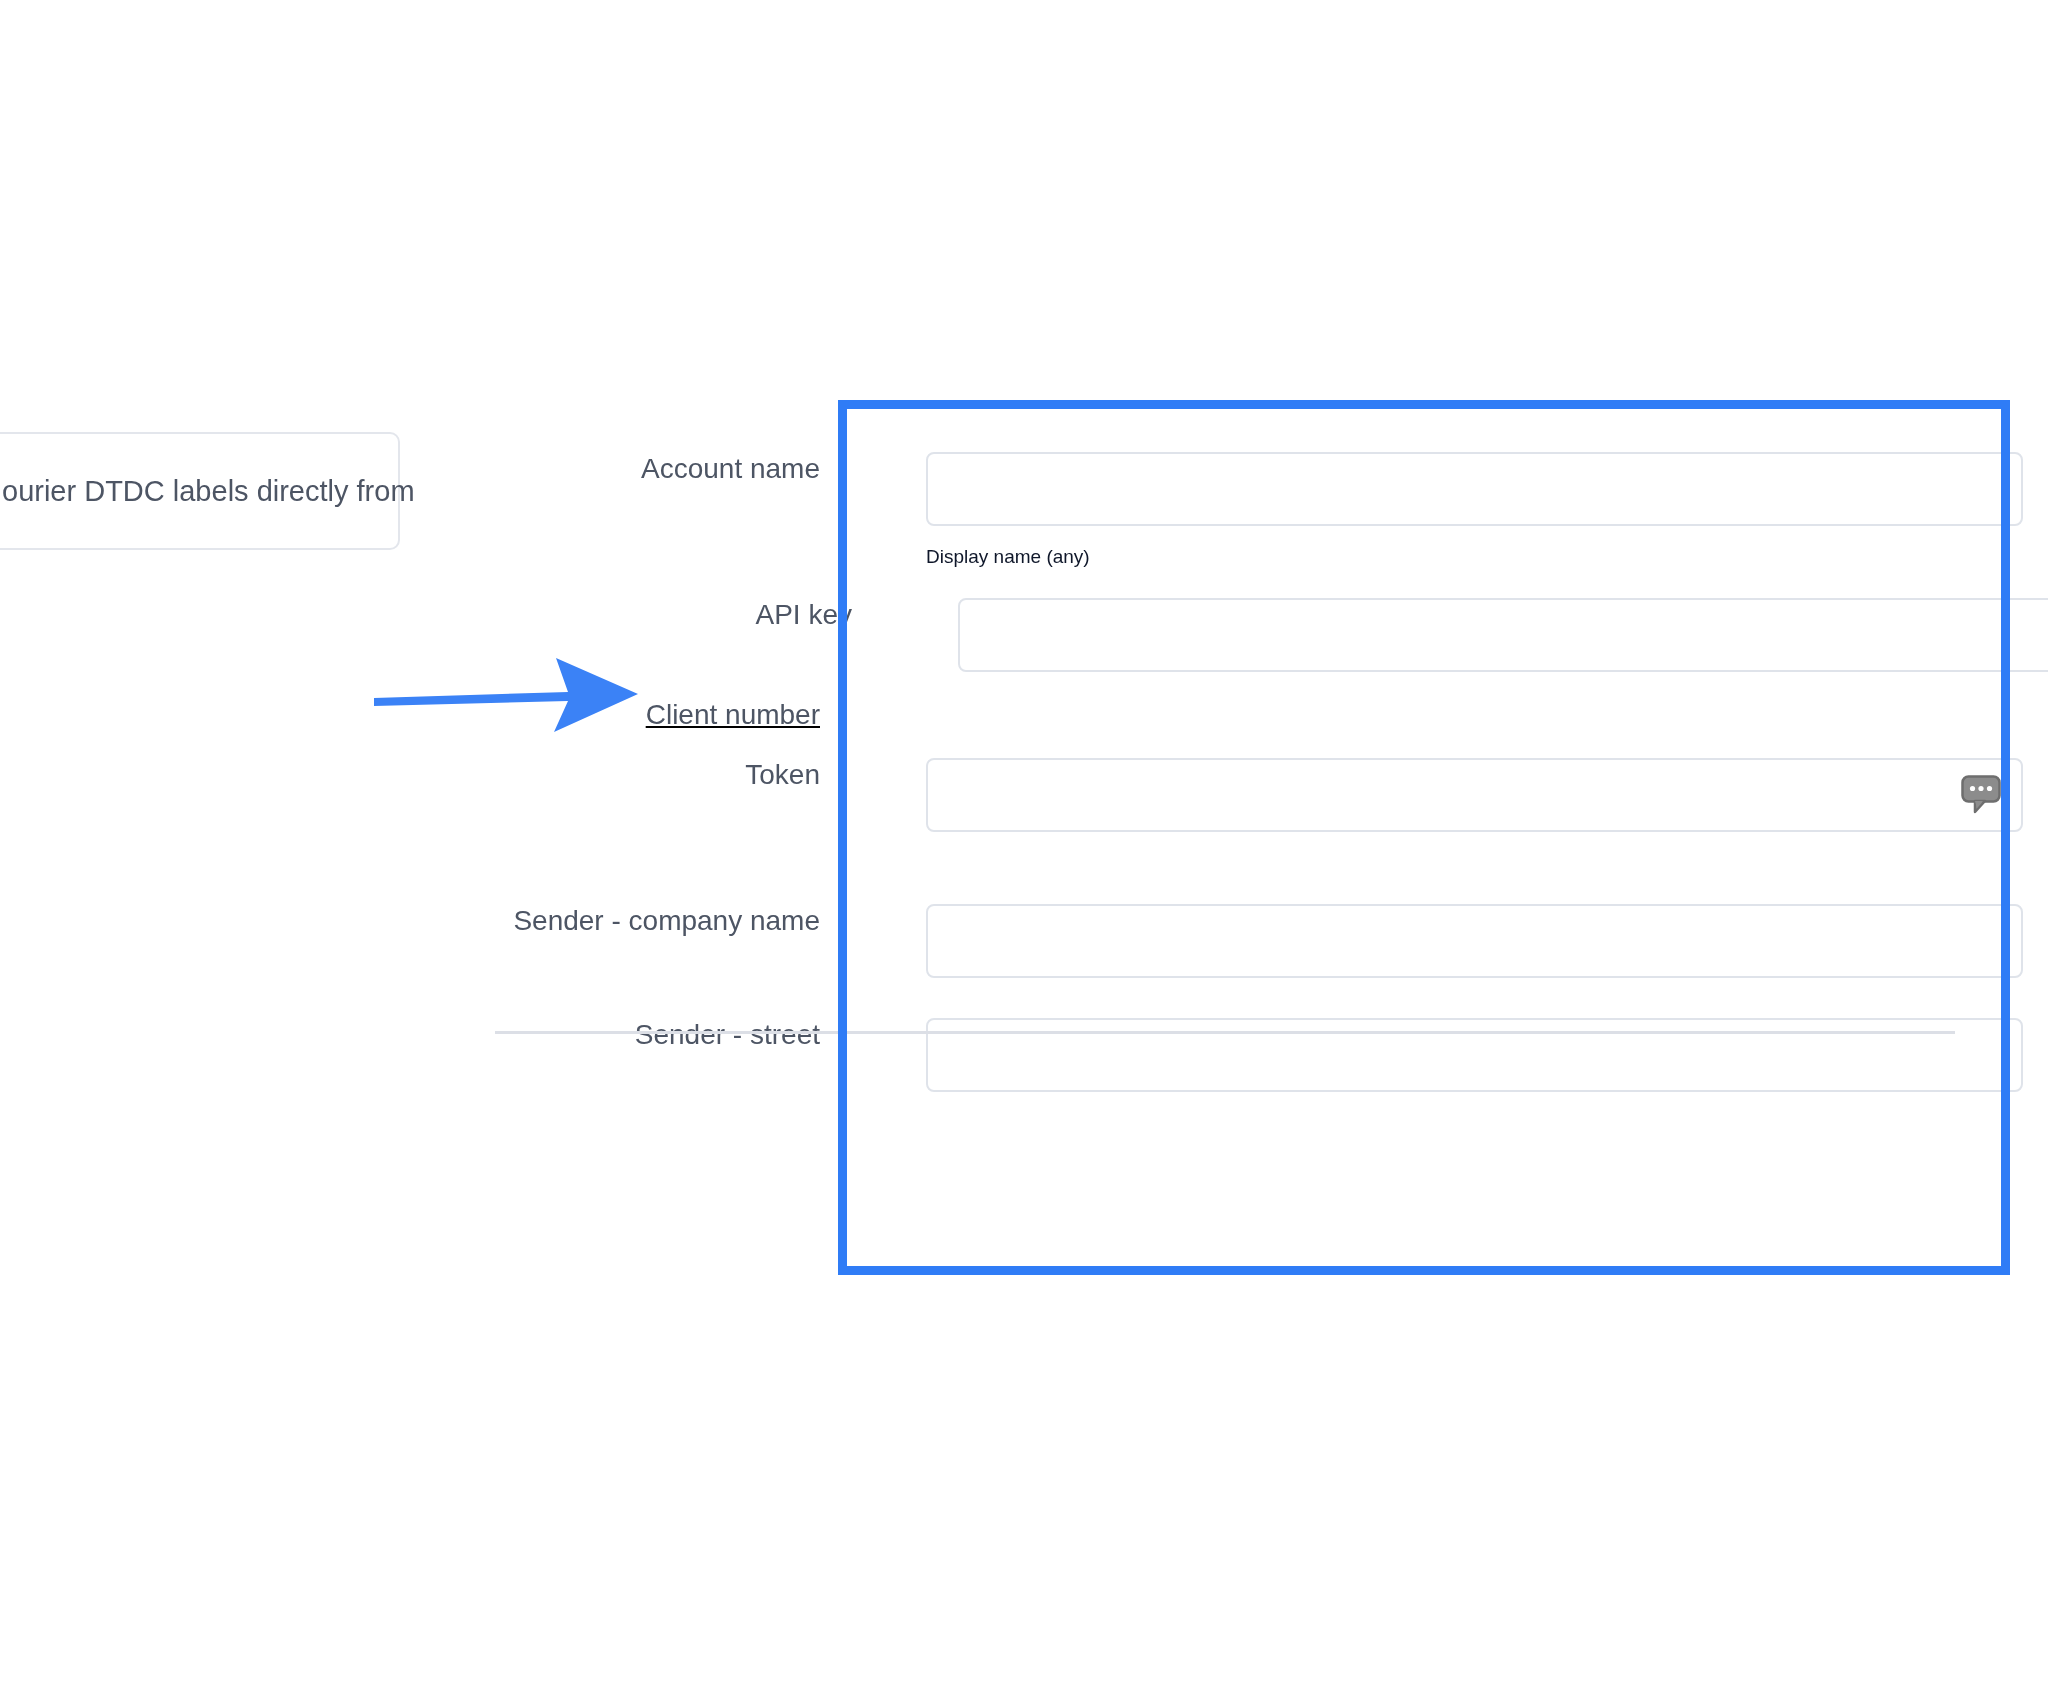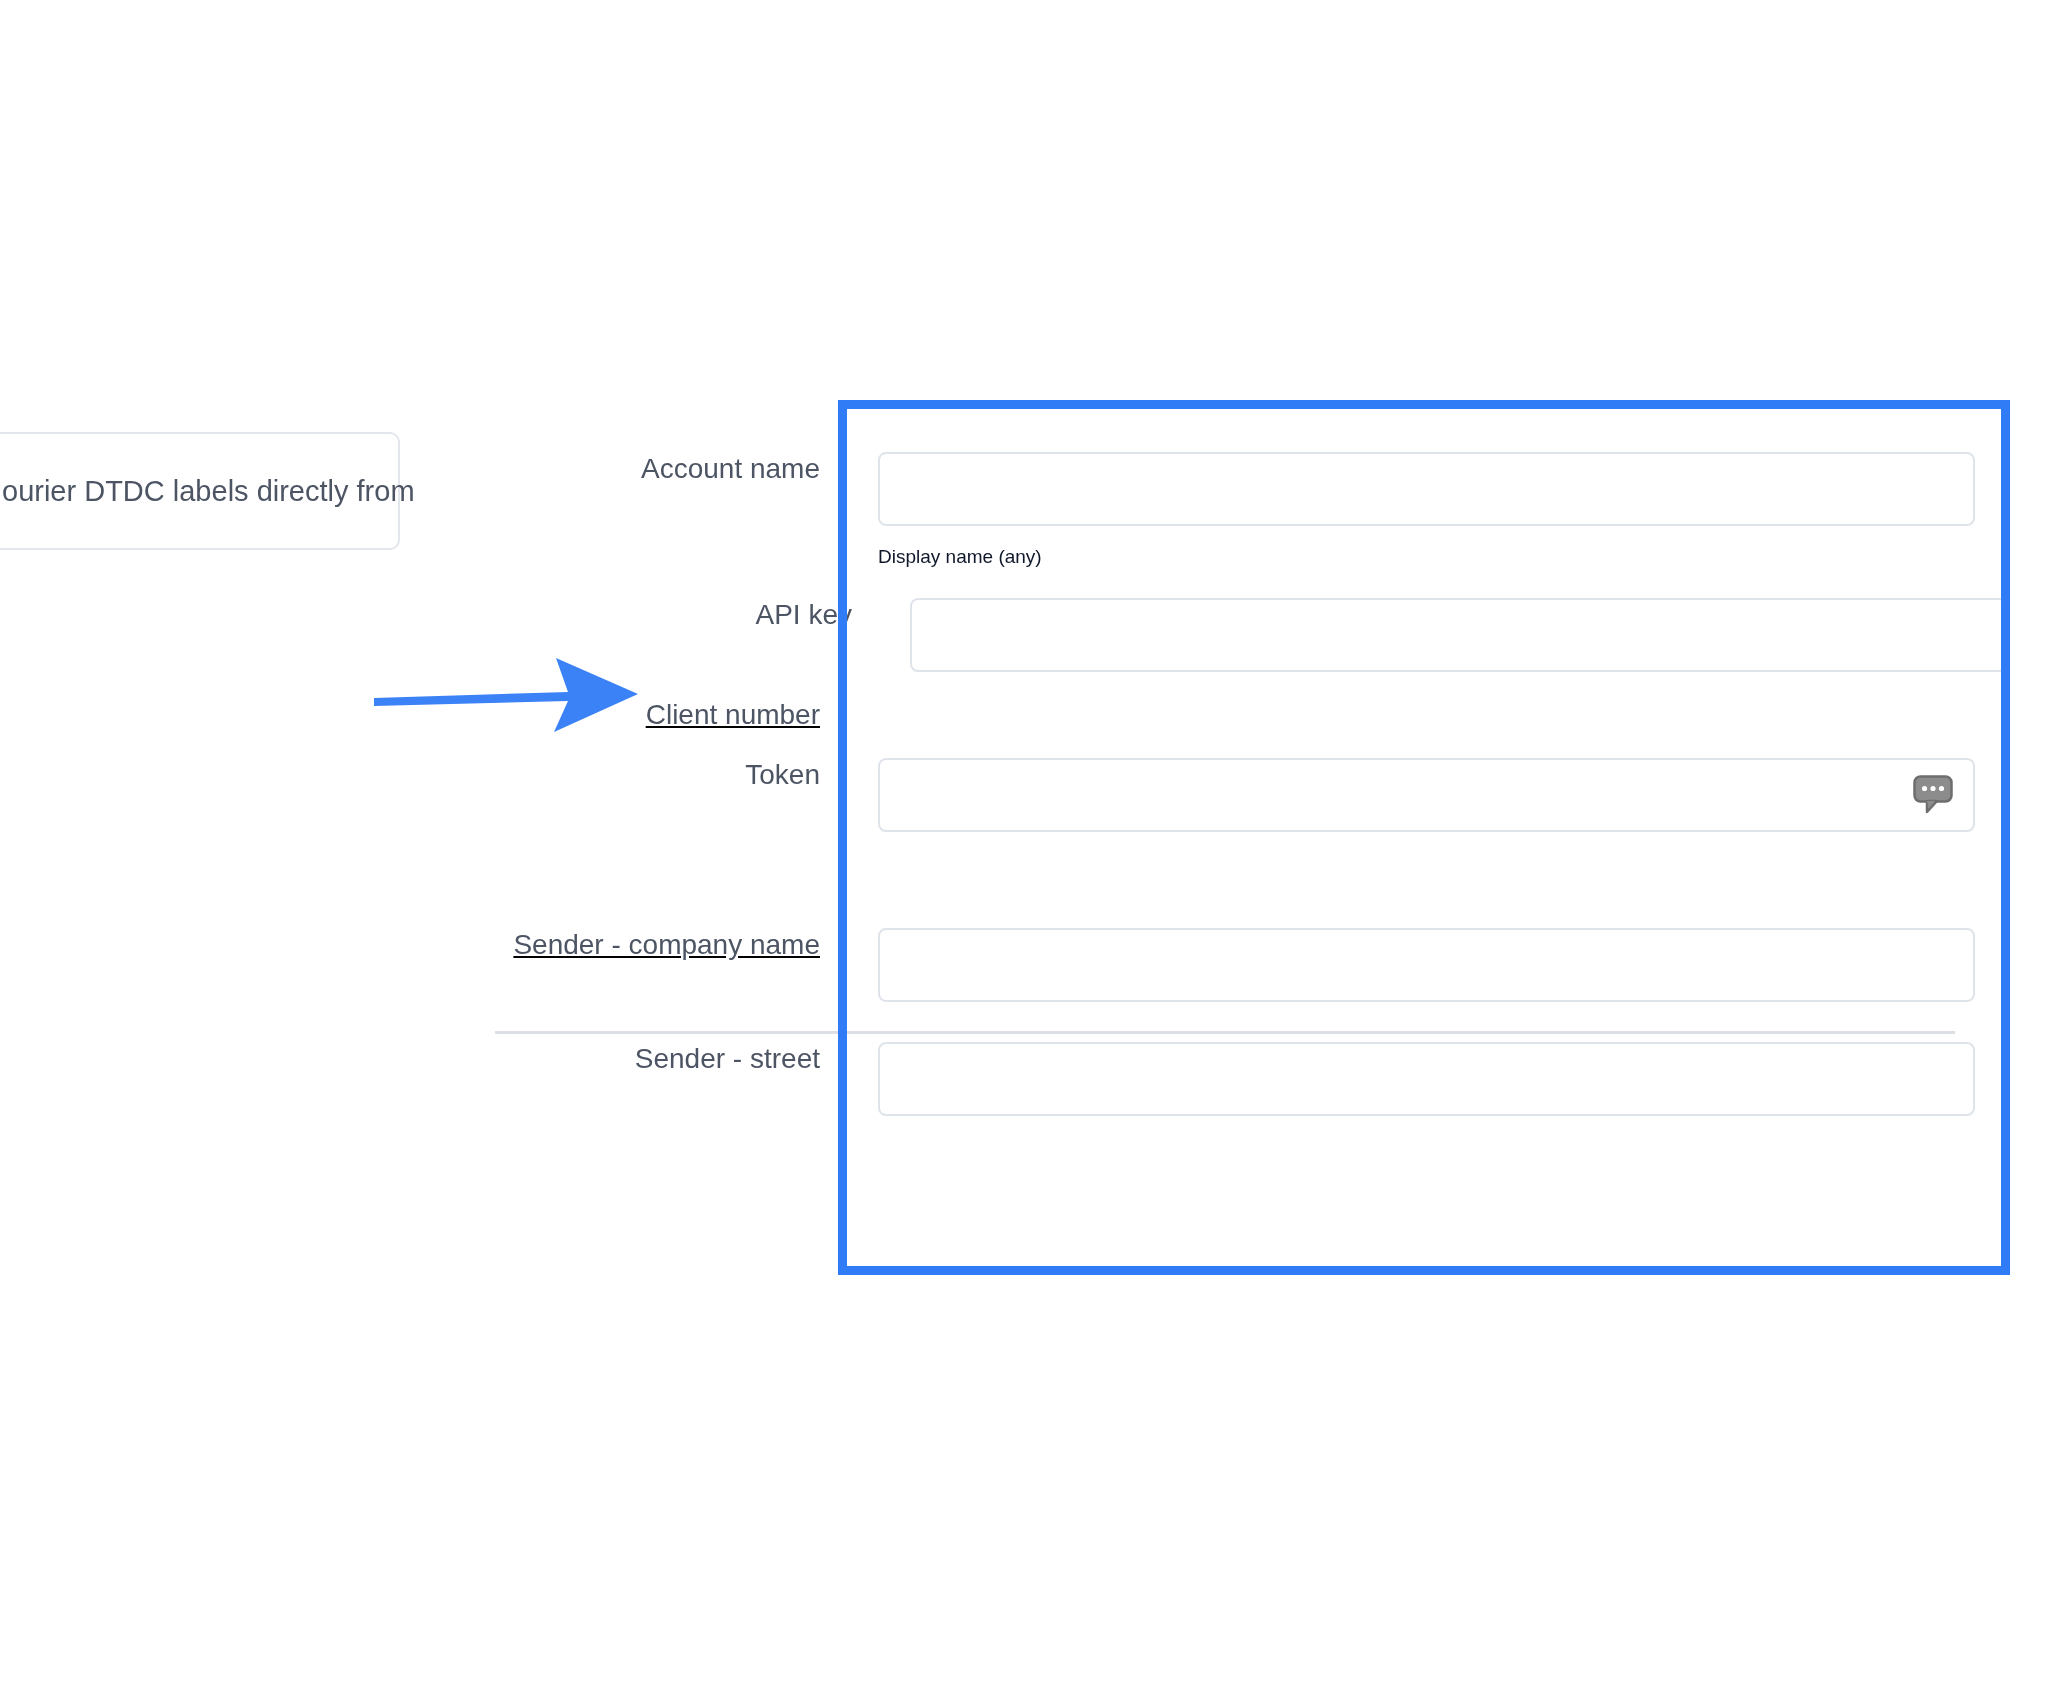--- a/index.html
+++ b/index.html
@@ -69,20 +69,21 @@
   .form {
     position: absolute;
     left: 0;
     top: 400px;
     width: 2048px;
   }
   .form-row {
     position: relative;
     display: flex;
     align-items: flex-start;
+    gap: 48px;
   }
   .field-label {
     width: 838px;
     box-sizing: border-box;
     padding-right: 18px;
     text-align: right;
     font-size: 28px;
     line-height: 34px;
     color: #4d5564;
     flex: 0 0 838px;
@@ -183,21 +184,21 @@
             <circle cx="11.5" cy="13.5" r="2.6" fill="#ffffff"></circle>
             <circle cx="20" cy="13.5" r="2.6" fill="#ffffff"></circle>
             <circle cx="28.5" cy="13.5" r="2.6" fill="#ffffff"></circle>
           </svg>
         </span>
       </div>
     </div>
 
     <div class="section-divider" style="top: 631px;"></div>
 
-    <div class="form-row" style="margin-top: 96px; text-decoration: underline;">
+    <div class="form-row" style="margin-top: 72px;">
       <div class="field-label">Sender - company name</div>
       <div class="field-wrap">
         <input class="text-input" type="text" value="" style="">
       </div>
     </div>
 
     <div class="form-row" style="margin-top: 40px;">
       <div class="field-label">Sender - street</div>
       <div class="field-wrap">
         <input class="text-input" type="text" value="" style="">

